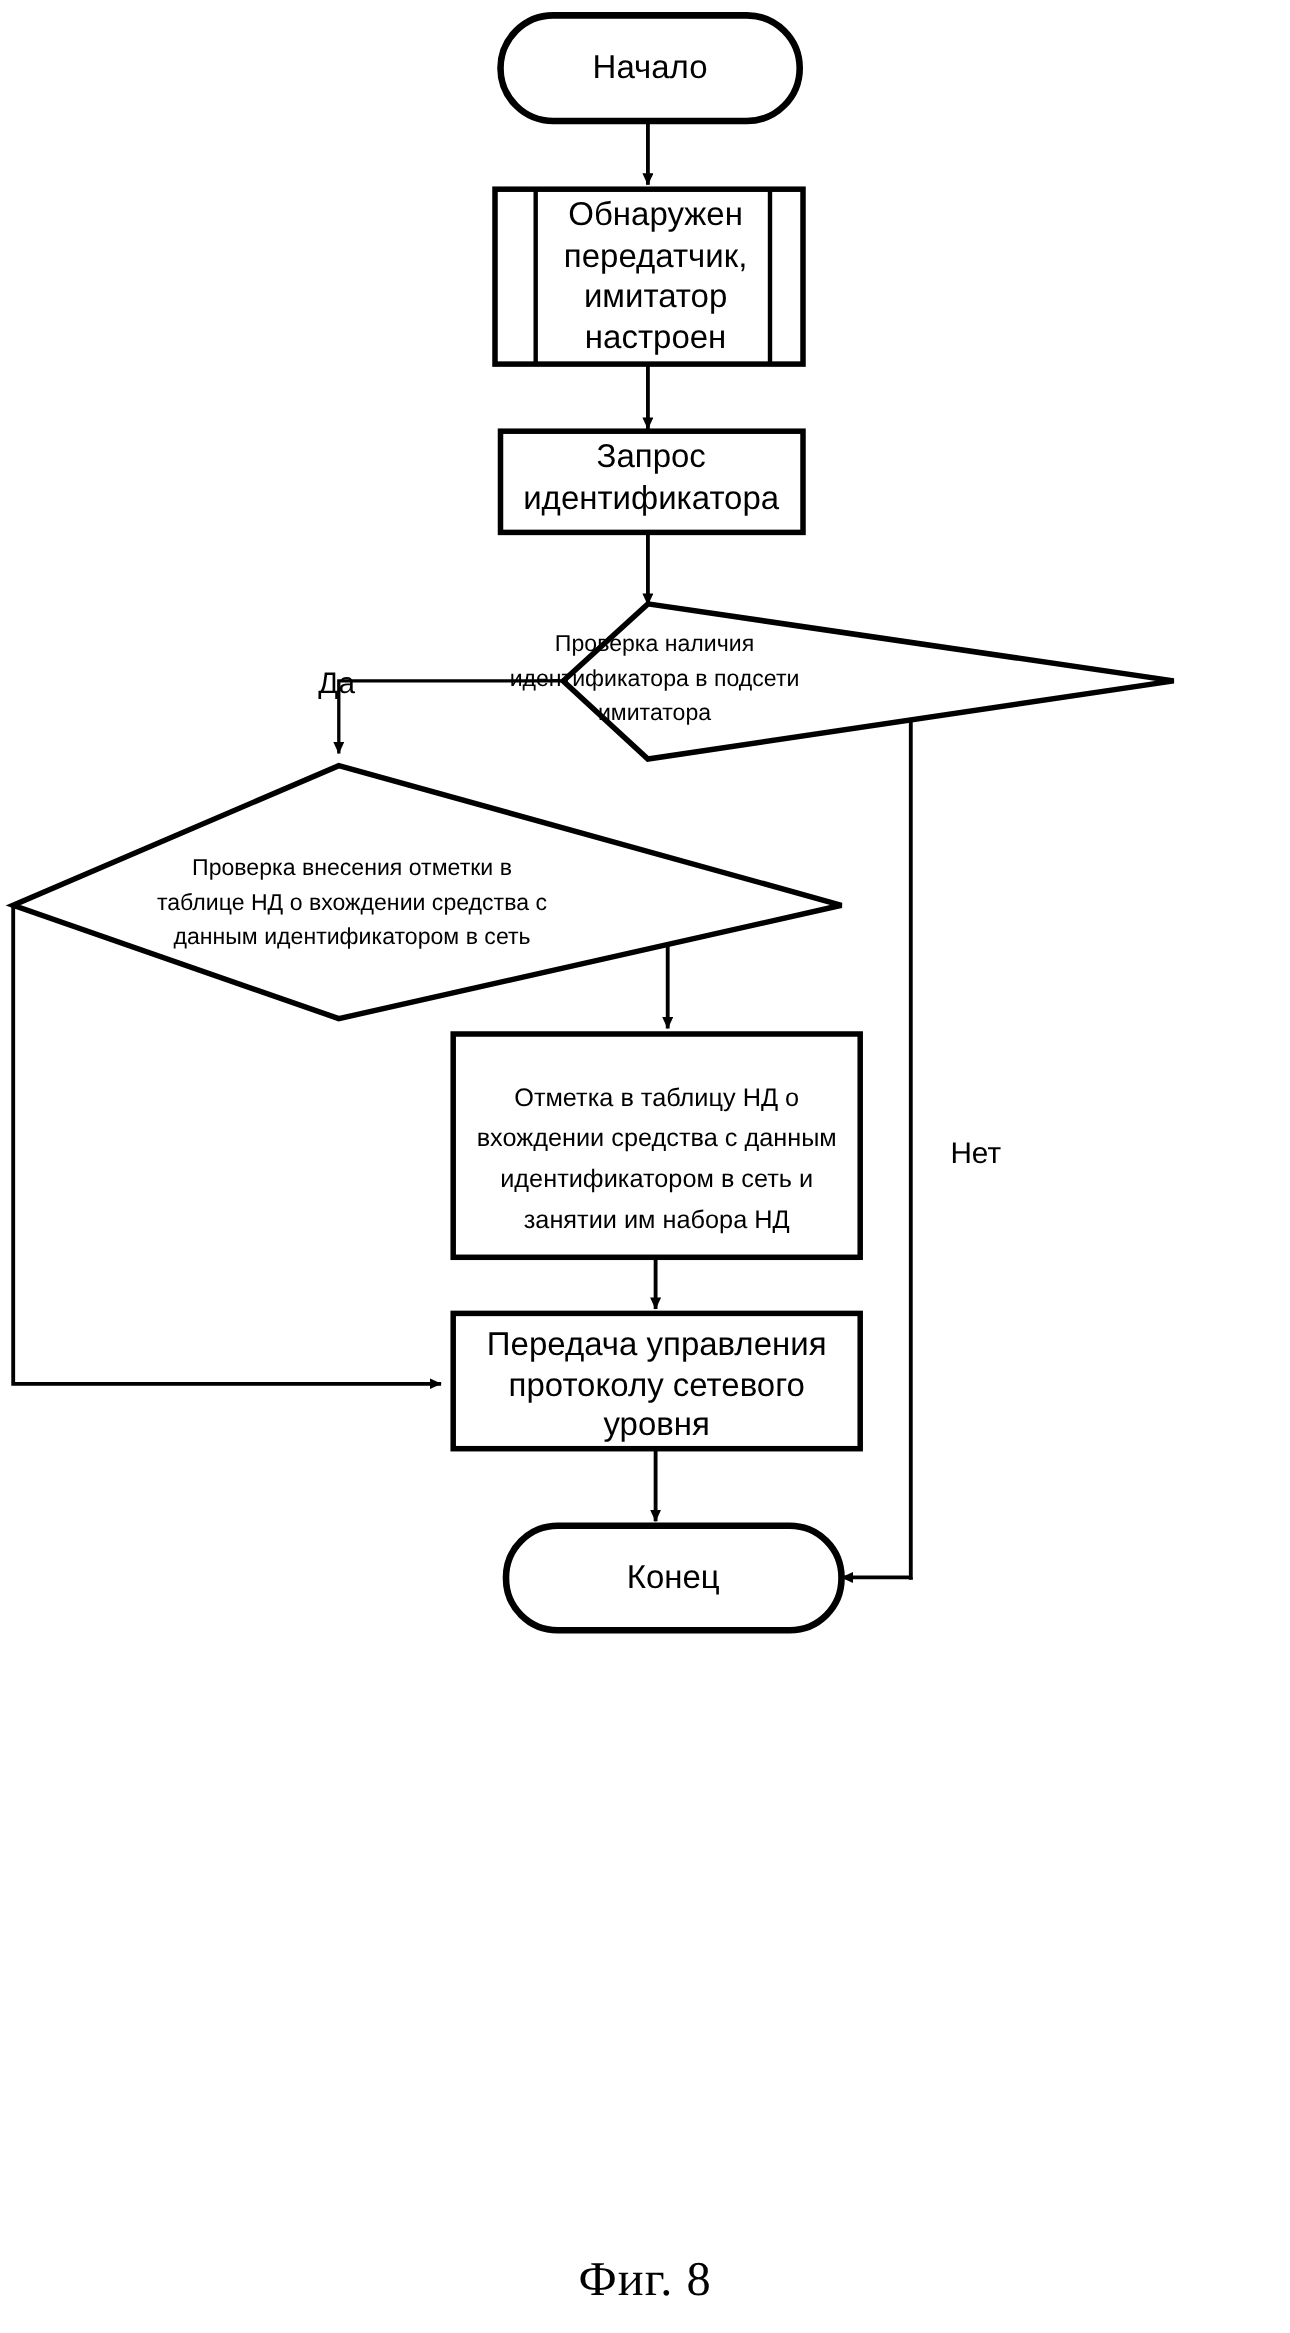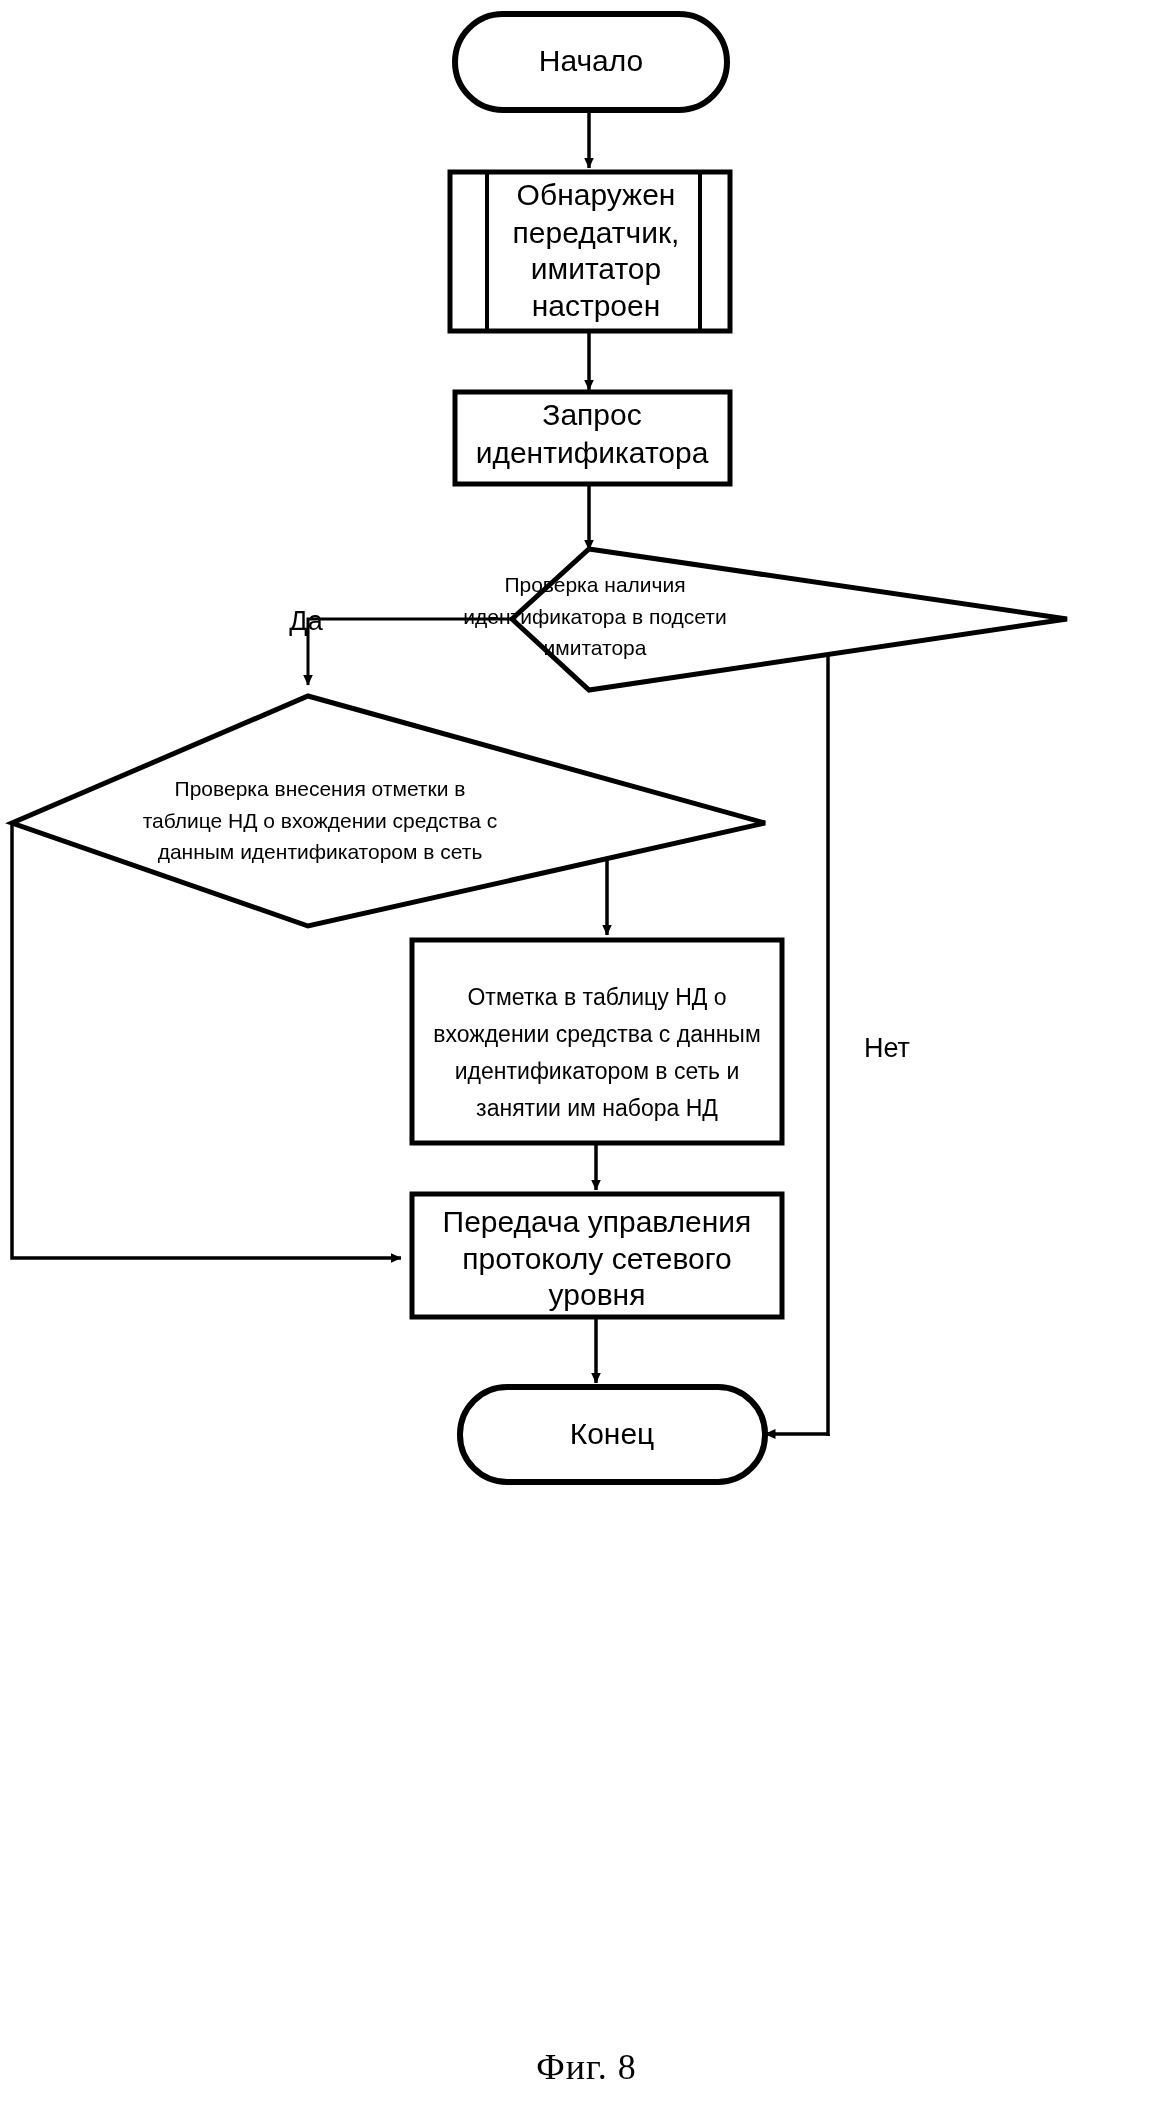--- a/index.html
+++ b/index.html
@@ -41,21 +41,21 @@
   .t-process-sm { font-size: 23px; }
   .t-decision { font-size: 21px; }
   .t-branch { font-size: 27px; }
   .caption {
     position: absolute;
     left: 0;
     top: 2046px;
     width: 1173px;
     text-align: center;
     font-family: "Liberation Serif", serif;
-    font-size: 36px;
+    font-size: 44px;
     color: #000000;
     letter-spacing: 1px;
   }
 </style>
 </head>
 <body>
 
 <div id="figure-root">
 
   <svg class="flow" viewBox="0 0 1173 2121">

